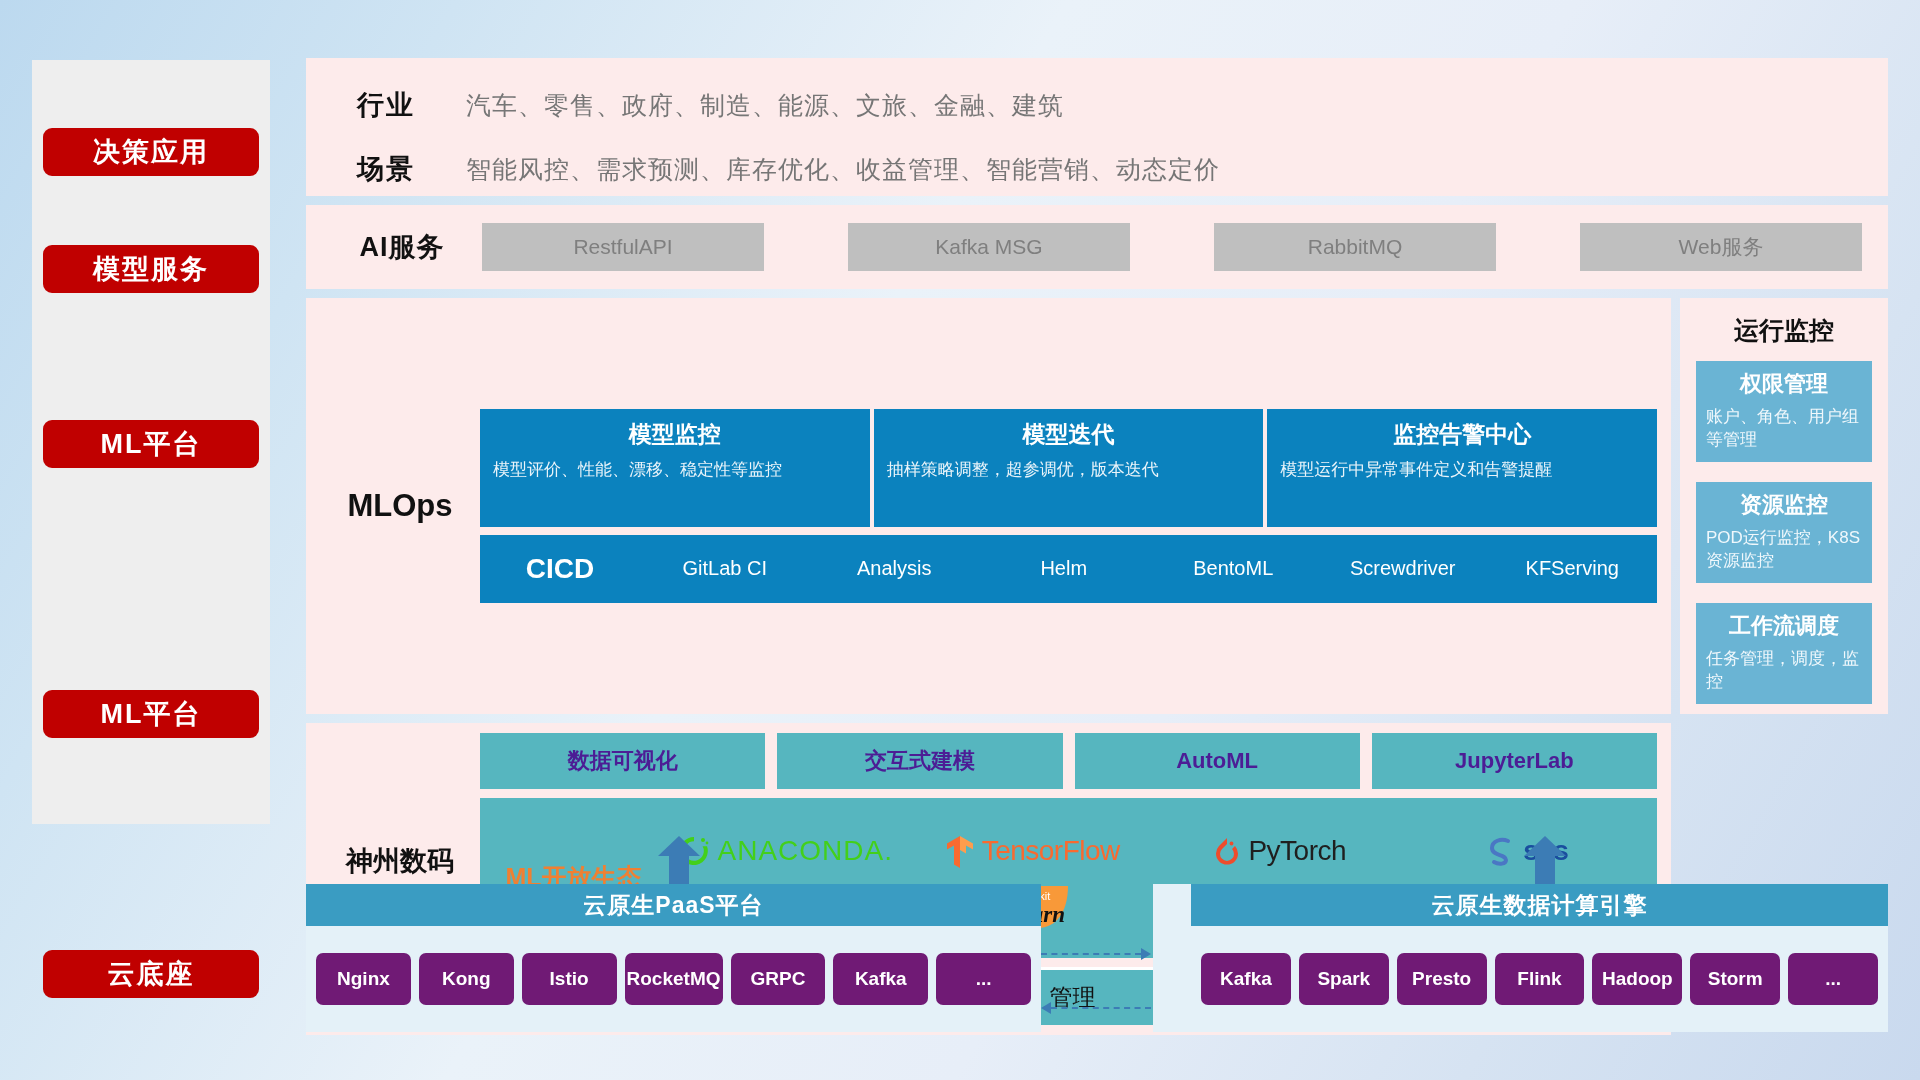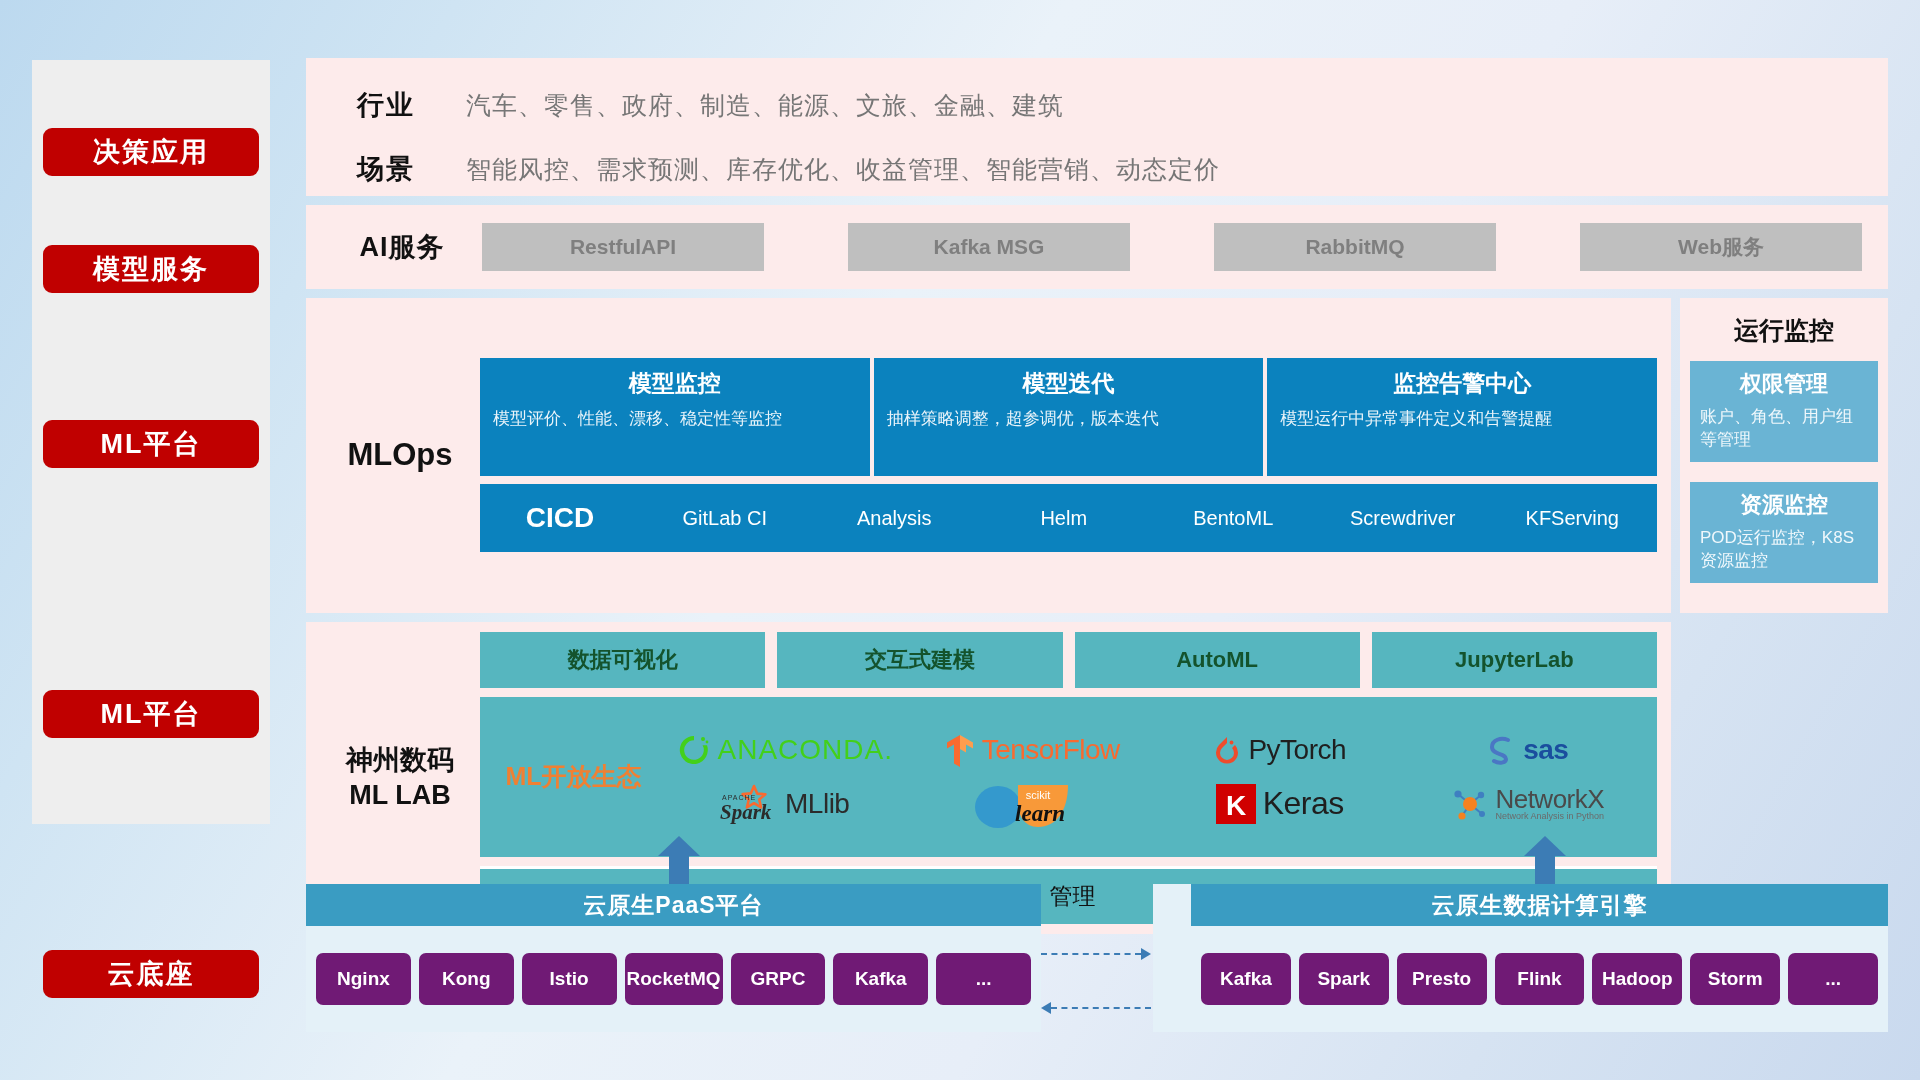--- a/index.html
+++ b/index.html
@@ -52,21 +52,21 @@
 
   
   #band-service { display: flex; align-items: center; height: 84px; padding: 0 16px; }
   #band-service .sec-title {
     width: 160px; text-align: center;
     font-size: 27px; font-weight: bold; color: #111; letter-spacing: 1px;
   }
   .svc-row { flex: 1; display: flex; gap: 84px; padding-right: 10px; }
   .svc-box {
     flex: 1; height: 48px; background: #bfbfbf; color: #7f7f7f;
-    font-size: 21px; font-weight: bold;
+    font-size: 21px; font-weight: normal;
     display: flex; align-items: center; justify-content: center;
   }
 
   
   #band-mlops-wrap { display: flex; gap: 9px; margin-bottom: 9px; }
   #band-mlops { background: #fdebeb; flex: 1; display: flex; align-items: center; padding: 10px 14px; }
   .mlops-title {
     width: 160px; text-align: center;
     font-size: 31px; font-weight: bold; color: #111;
   }
@@ -89,21 +89,21 @@
   .cicd-items { flex: 1; display: flex; }
   .cicd-item {
     flex: 1; font-size: 20px; text-align: center;
     line-height: 1.05; word-break: break-all;
     padding: 0 4px;
   }
 
   
   #monitor-col {
     width: 208px; background: #fdebeb;
-    padding: 10px 10px 10px;
+    padding: 10px 16px 10px;
     display: flex; flex-direction: column; justify-content: center;
   }
   #monitor-col > h3 {
     font-size: 25px; font-weight: bold; color: #111;
     text-align: center; margin: 6px 0 14px;
   }
   .mon-card {
     background: #6ab4d4; color: #fff;
     padding: 8px 10px 10px; margin-bottom: 20px;
   }
@@ -113,21 +113,21 @@
   
   #band-model-wrap { display: flex; gap: 9px; }
   #band-model { background: #fdebeb; flex: 1; display: flex; align-items: center; padding: 10px 14px; }
   .model-title {
     width: 160px; text-align: center; flex: none;
     font-size: 27px; font-weight: bold; color: #111; line-height: 1.3;
   }
   .model-right { flex: 1; display: flex; flex-direction: column; gap: 9px; }
   .tool-row { display: flex; gap: 12px; }
   .tool-box {
-    flex: 1; height: 56px; background: #56b6bf; color: #14532d;
+    flex: 1; height: 56px; background: #56b6bf; color: #4c1d95;
     font-size: 22px; font-weight: bold;
     display: flex; align-items: center; justify-content: center;
   }
   .eco-row { background: #56b6bf; display: flex; align-items: center; height: 160px; padding: 4px 6px; }
   .eco-label { width: 175px; flex: none; text-align: center; font-size: 25px; font-weight: bold; color: #ef8033; }
   .eco-logos { flex: 1; display: grid; grid-template-columns: repeat(4,1fr); grid-template-rows: 1fr 1fr; align-items: center; justify-items: center; }
   .logo { display: flex; align-items: center; gap: 7px; }
   .logo-text { font-size: 28px; letter-spacing: -0.5px; }
 
   .data-row {
@@ -249,20 +249,24 @@
 
     <div id="monitor-col" style="height:auto">
       <h3>运行监控</h3>
       <div class="mon-card">
         <h4>权限管理</h4>
         <p>账户、角色、用户组等管理</p>
       </div>
       <div class="mon-card">
         <h4>资源监控</h4>
         <p>POD运行监控，K8S资源监控</p>
+      </div>
+      <div class="mon-card" style="margin-bottom:0">
+        <h4>工作流调度</h4>
+        <p>任务管理，调度，监控</p>
       </div>
     </div>
   </div>
 
   <div id="band-model-wrap">
     <div id="band-model">
       <div class="model-title">
         <div>神州数码</div>
         <div>ML LAB</div>
       </div>

